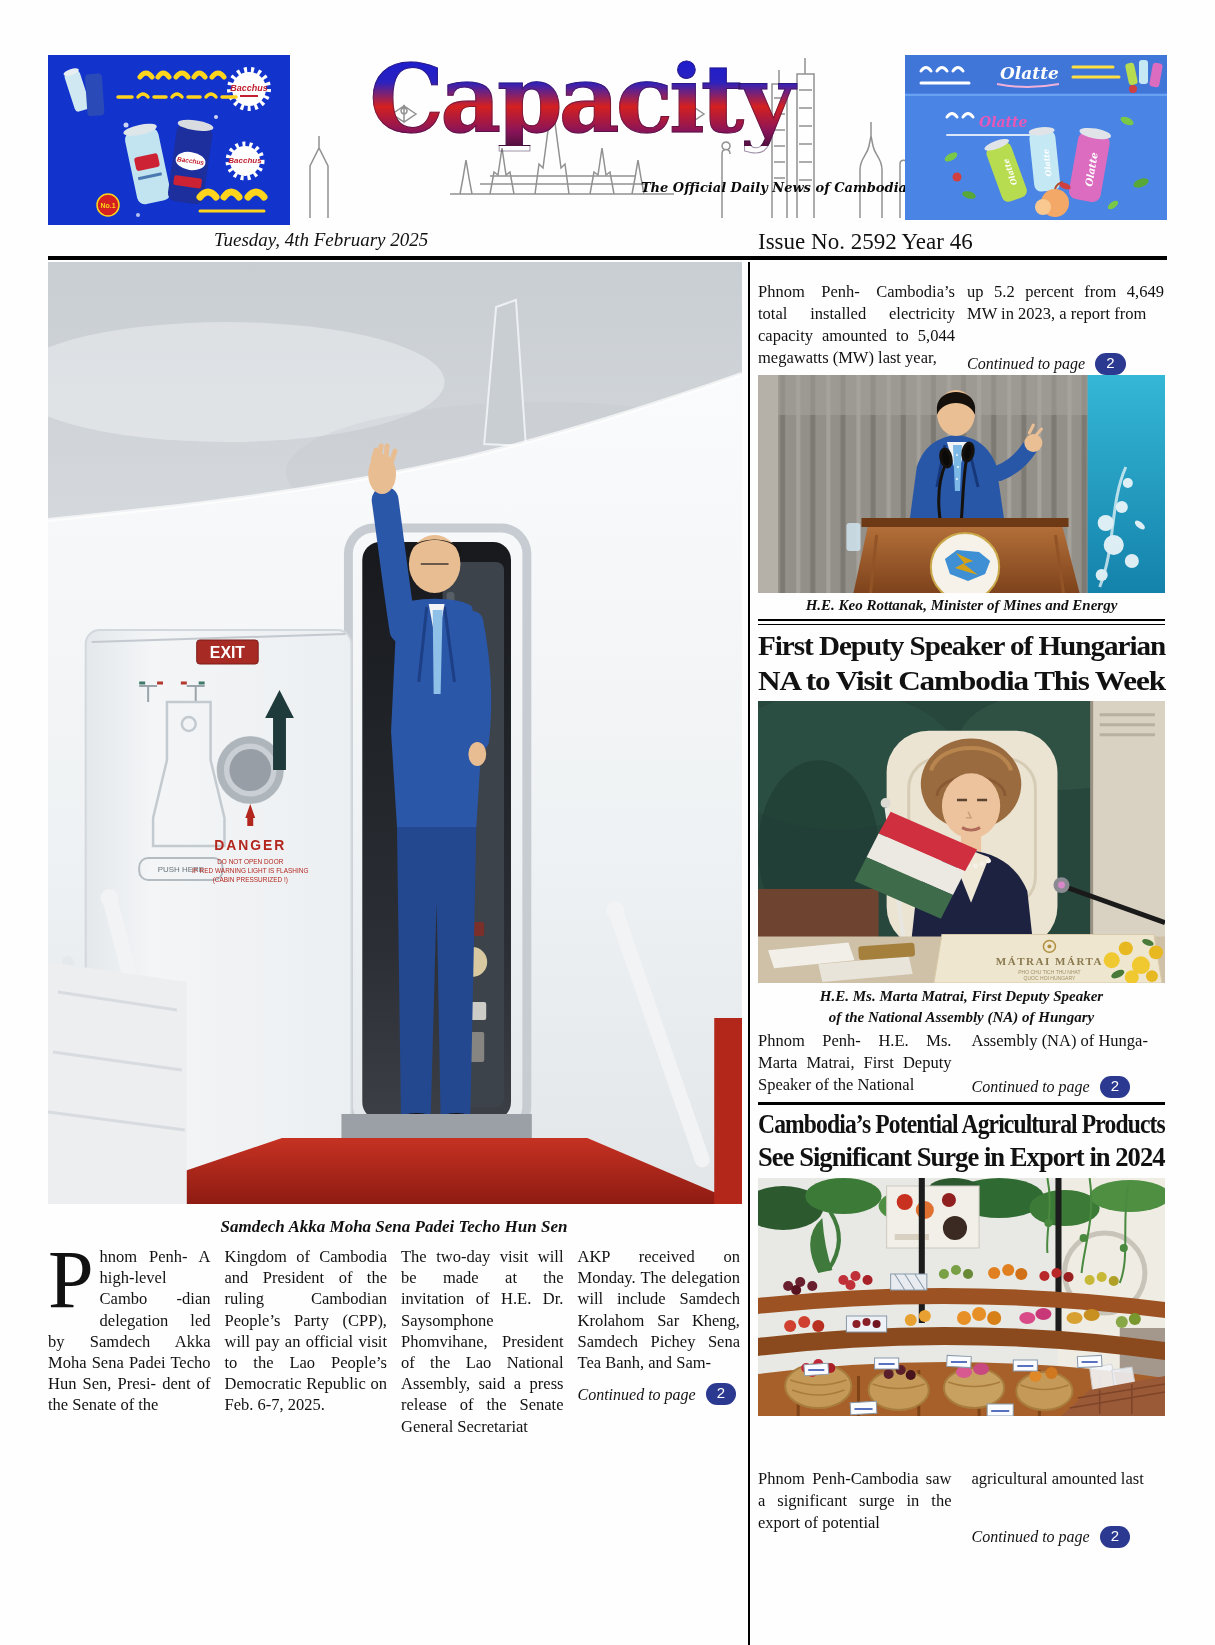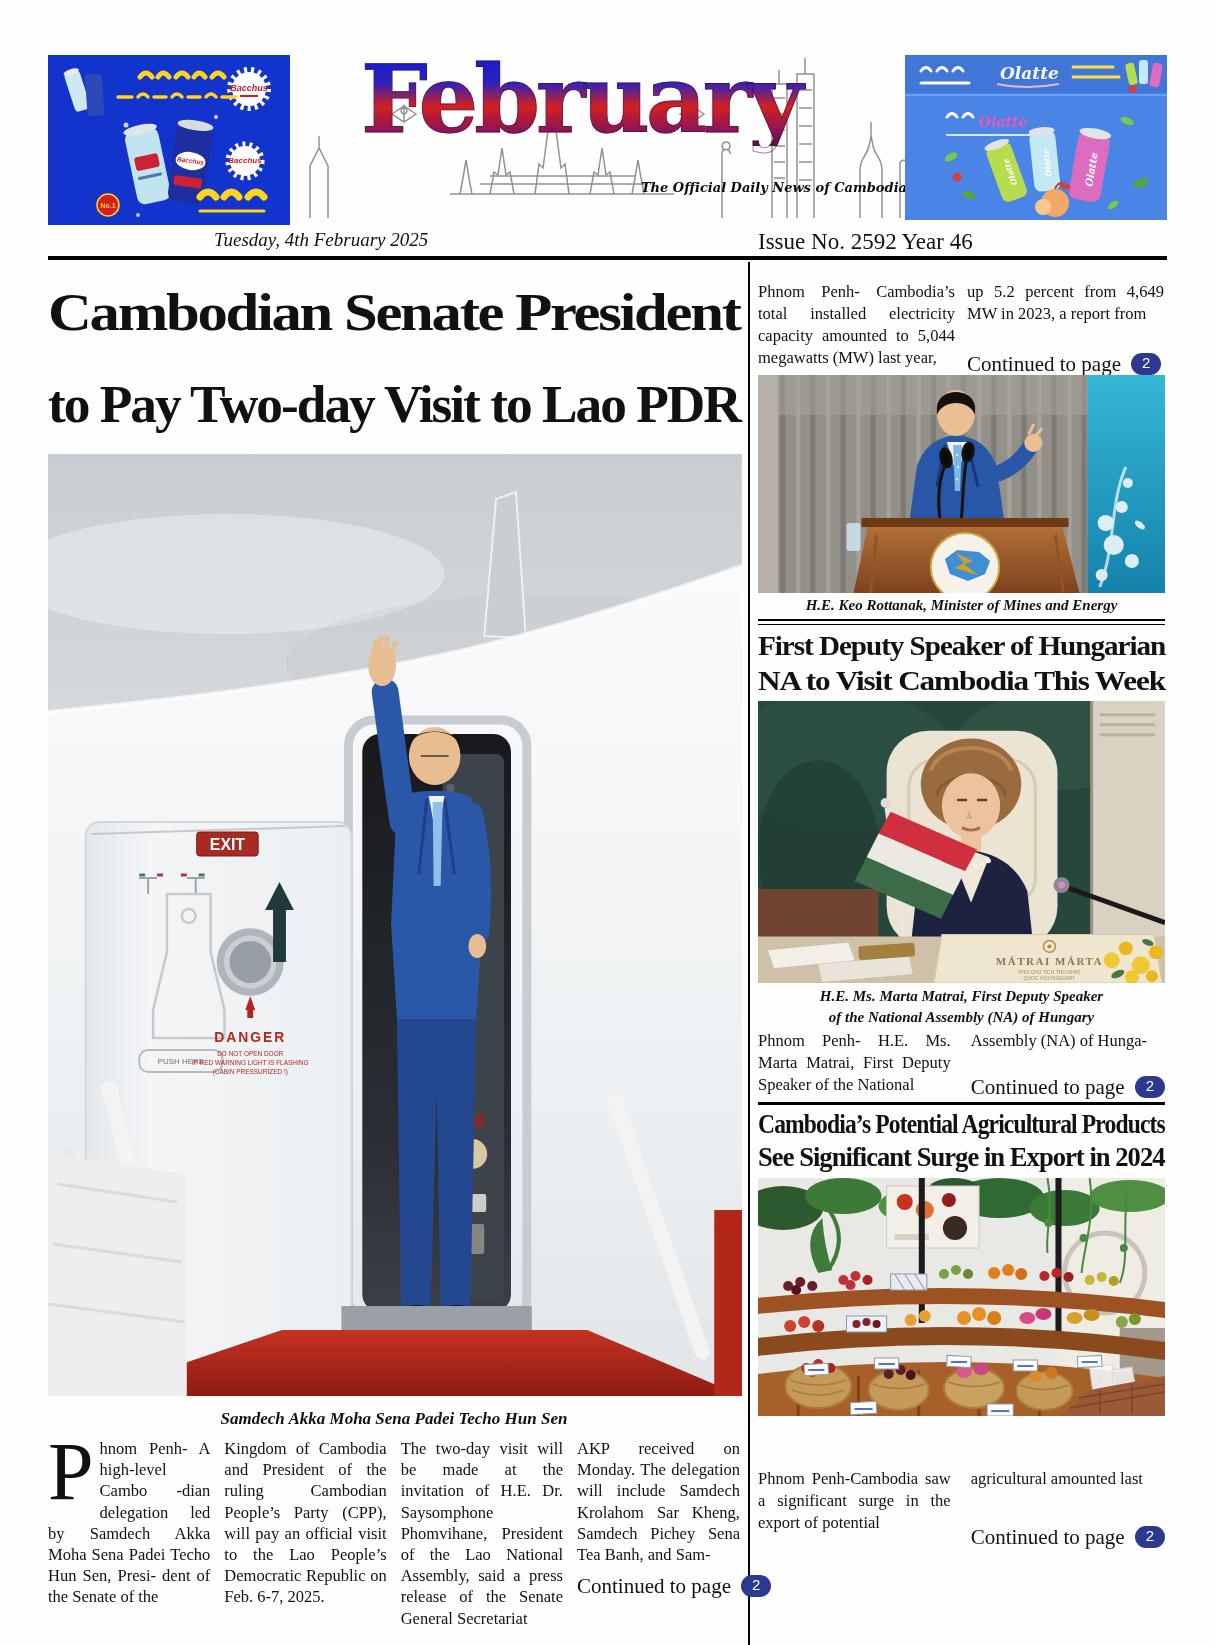--- a/index.html
+++ b/index.html
@@ -32,21 +32,21 @@
   .h1 .line { display:block; width:100%; }
   .fit-full { display:inline-block; white-space:nowrap; }
   .h1 .fit-full { font-weight:bold; font-size:53px; line-height:92px; letter-spacing:-2px; }
   .photo-main { width:694px; height:942px; display:block; }
   .cap-main { height:42px; line-height:46px; text-align:center; font-weight:bold; font-style:italic; font-size:17px; }
   .body-main { display:flex; gap:14px; }
   .bcol { width:163px; font-size:16.5px; line-height:21.2px; text-align:justify; }
   .dropcap { float:left; font-size:82px; line-height:64px; padding:2px 6px 0 0; }
   .stack { display:flex; flex-direction:column; justify-content:space-between; }
   .cont-row { display:flex; align-items:center; justify-content:flex-start; gap:10px; margin-top:10px; }
-  .cont-label { font-size:21px; white-space:nowrap; }
+  .cont-label { font-style:italic; font-size:16px; white-space:nowrap; }
   .badge { display:inline-block; background:#2b3990; color:#fff; border-radius:12px; padding:1px 11px 3px;
            font-size:15px; font-family:"Liberation Sans", sans-serif; line-height:18px; }
 
   
   .h2a .line { display:block; font-weight:bold; font-size:34px; line-height:37px; letter-spacing:-0.5px;
                text-align:justify; text-align-last:justify; }
   .h2a .fit-full { font-size:34px; font-weight:bold; line-height:37px; letter-spacing:-0.5px; }
   .elec-body { display:flex; gap:12px; height:94px; margin-top:19px; }
   .rcolTxt { width:197px; font-size:16.5px; line-height:22px; text-align:justify; }
   .photo-r { width:407px; display:block; }
@@ -80,21 +80,21 @@
       <path d="M470,176 V112 c0,-6 8,-6 8,0 M474,108 a4,4 0 1,1 0.1,0"></path>
       <path d="M520,176 V42 h15 V176 M522,56 h11 M522,72 h11 M522,88 h11 M522,104 h11 M522,120 h11 M522,136 h11 M527,42 v-14"></path>
       <path d="M545,176 V32 h17 V176 M547,48 h13 M547,66 h13 M547,84 h13 M547,102 h13 M547,120 h13 M547,138 h13 M553,32 v-16"></path>
       <path d="M608,176 V128 c0,-12 7,-14 9,-24 l2,-10 l2,10 c2,10 9,12 9,24 V176 M619,94 v-14"></path>
       <path d="M648,176 V122 c0,-5 7,-5 7,0"></path>
       <path d="M140,72 l12,-8 v16 z M164,72 l-12,-8 v16 z M152,72 a3,3 0 1,1 0.1,0"></path>
       <path d="M428,72 l12,-8 v16 z M452,72 l-12,-8 v16 z M440,72 a3,3 0 1,1 0.1,0"></path>
     </g>
   </svg>
 
-  <div class="logo">February</div>
+  <div class="logo">Capacity</div>
   <div class="tagline">The Official Daily News of Cambodia</div>
 
   <svg class="ad-left" viewBox="0 0 242 170" preserveAspectRatio="none">
     <rect width="242" height="170" fill="#1233cc"></rect>
     <g transform="translate(30,38) rotate(-18)">
       <rect x="-8" y="-22" width="16" height="40" rx="4" fill="#cfe8f2"></rect>
         <ellipse cx="0" cy="-22" rx="8" ry="3" fill="#e8eef2"></ellipse>
       <rect x="8" y="-18" width="17" height="42" rx="4" fill="#2a4ab8" transform="rotate(14)"></rect>
     </g>
     <g>
@@ -194,24 +194,20 @@
     </g>
   </svg>
 
   <div class="dateline-date">Tuesday, 4th February 2025</div>
   <div class="dateline-issue">Issue No. 2592 Year 46</div>
   <div class="toprule"></div>
 
   <div class="content">
 
     <div class="left-col">
-      <div class="h1">
-        <span class="line"><span class="fit-full" style="transform-origin: left center; transform: scaleX(1.1457);">Cambodian Senate President</span></span>
-        <span class="line"><span class="fit-full" style="transform-origin: left center; transform: scaleX(1.00728);">to Pay Two-day Visit to Lao PDR</span></span>
-      </div>
 
       <svg class="photo-main" viewBox="0 0 700 942" preserveAspectRatio="none">
         <defs>
           <linearGradient id="sky" x1="0" y1="0" x2="0" y2="1">
             <stop offset="0" stop-color="#c9ced3"></stop>
               <stop offset=".5" stop-color="#dde1e4"></stop>
               <stop offset="1" stop-color="#edf0f2"></stop>
           </linearGradient>
           <linearGradient id="fus" x1="0" y1="0" x2="0" y2="1">
             <stop offset="0" stop-color="#fafbfc"></stop>

